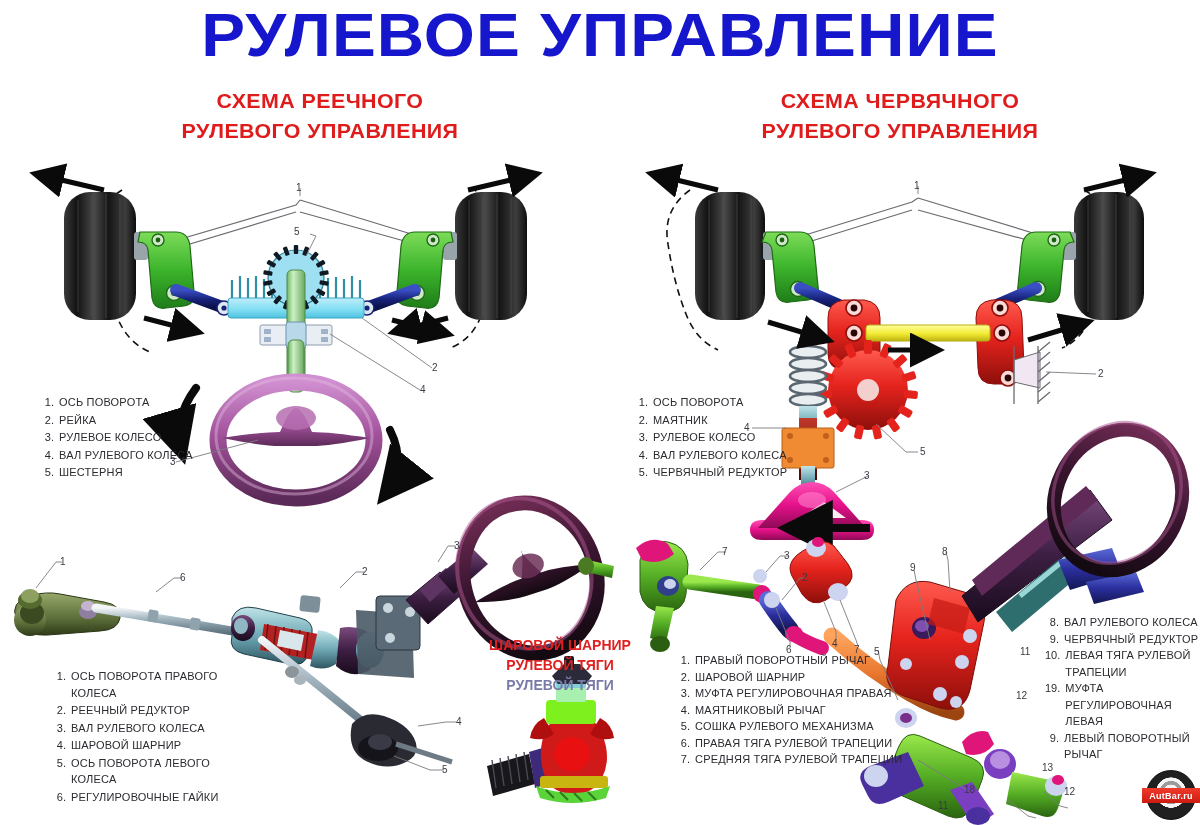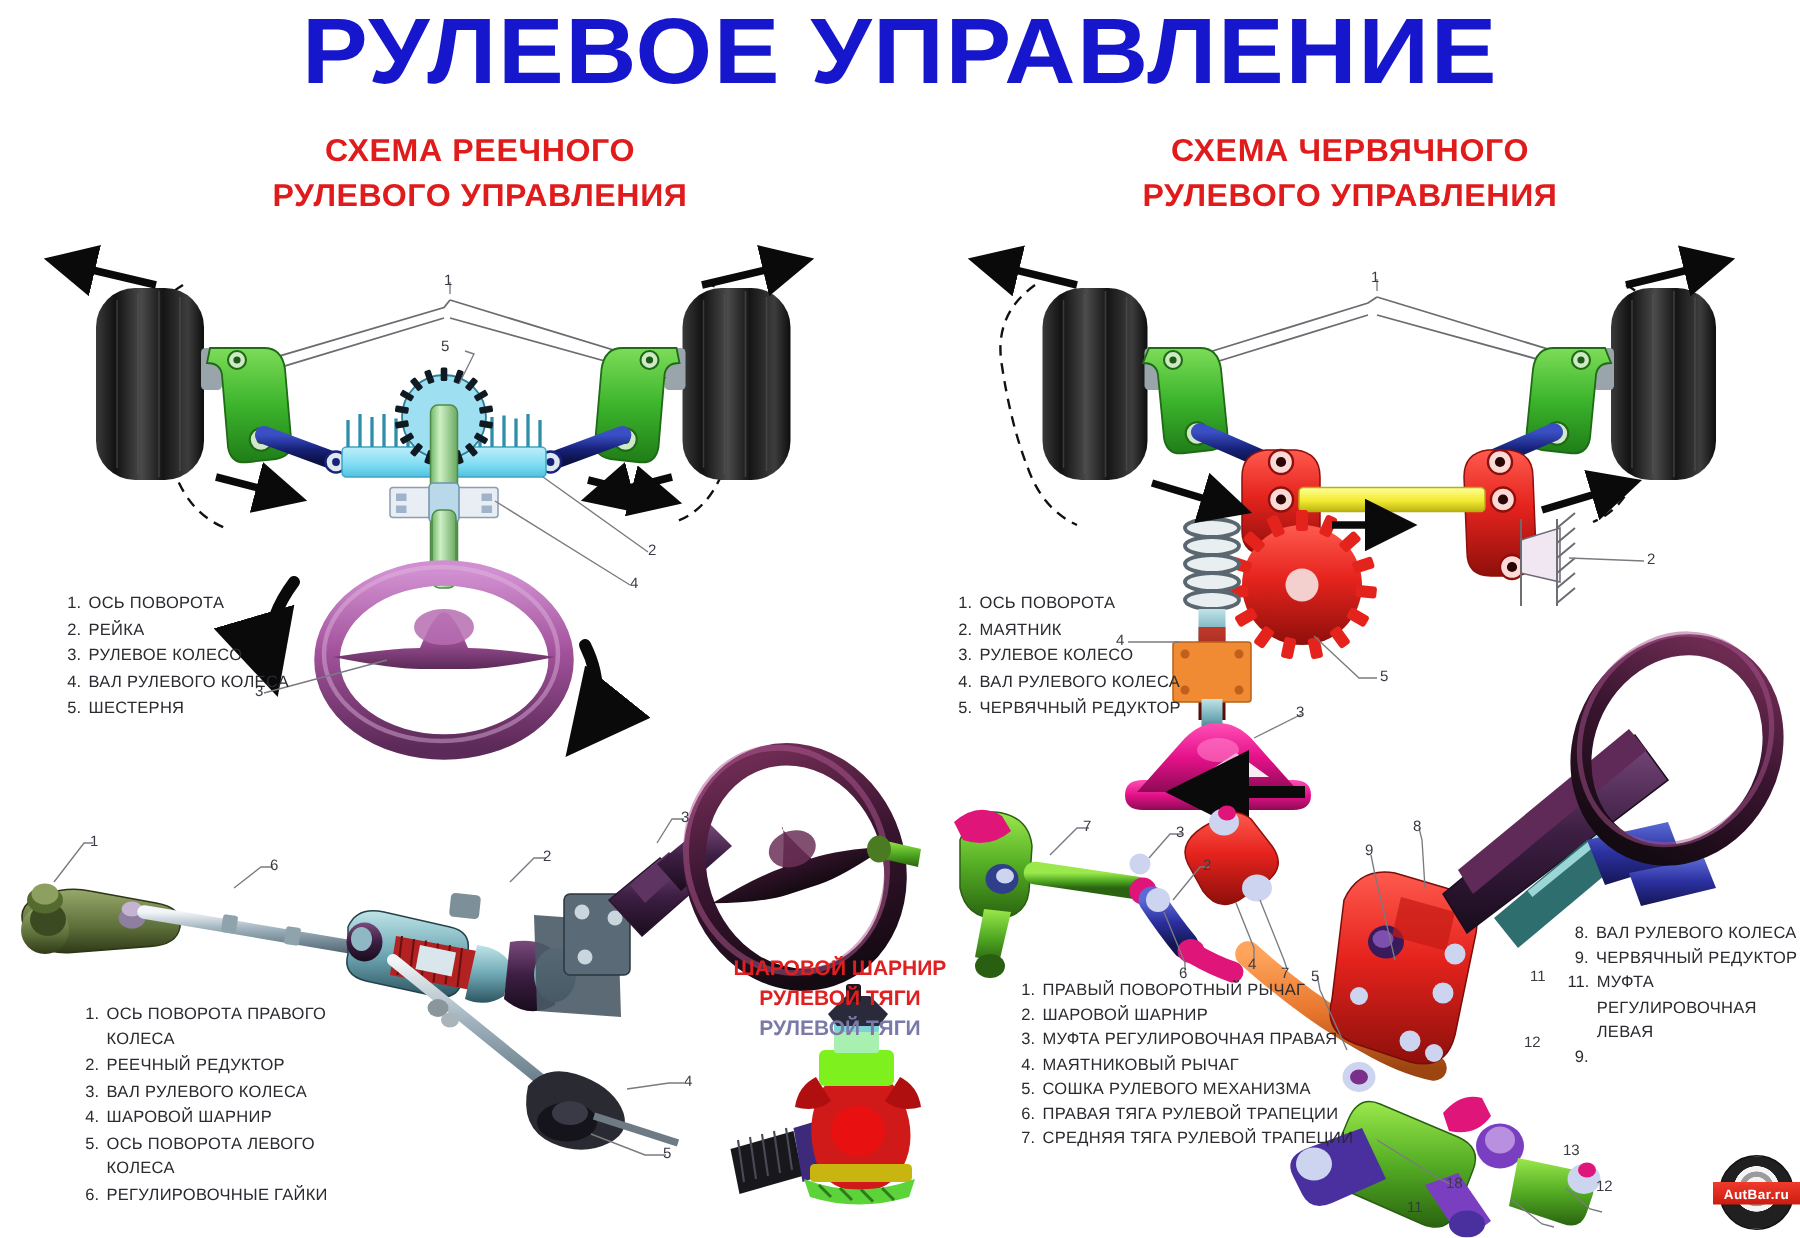--- a/index.html
+++ b/index.html
@@ -831,25 +831,30 @@
     <ol>
       <li>
           <span class="n">8.</span>
           <span class="t">ВАЛ РУЛЕВОГО КОЛЕСА</span>
         </li>
       <li>
           <span class="n">9.</span>
           <span class="t">ЧЕРВЯЧНЫЙ РЕДУКТОР</span>
         </li>
       <li>
-          <span class="n">11.</span>
+          <span class="n">10.</span>
+          <span class="t">ЛЕВАЯ ТЯГА РУЛЕВОЙ ТРАПЕЦИИ</span>
+        </li>
+      <li>
+          <span class="n">19.</span>
           <span class="t">МУФТА РЕГУЛИРОВОЧНАЯ ЛЕВАЯ</span>
         </li>
       <li>
           <span class="n">9.</span>
+          <span class="t">ЛЕВЫЙ ПОВОРОТНЫЙ РЫЧАГ</span>
         </li>
     </ol>
   </div>
 
   <div class="ball-caption">
     <div>ШАРОВОЙ ШАРНИР</div>
     <div>РУЛЕВОЙ ТЯГИ</div>
     <div class="l3">РУЛЕВОЙ ТЯГИ</div>
   </div>
 

